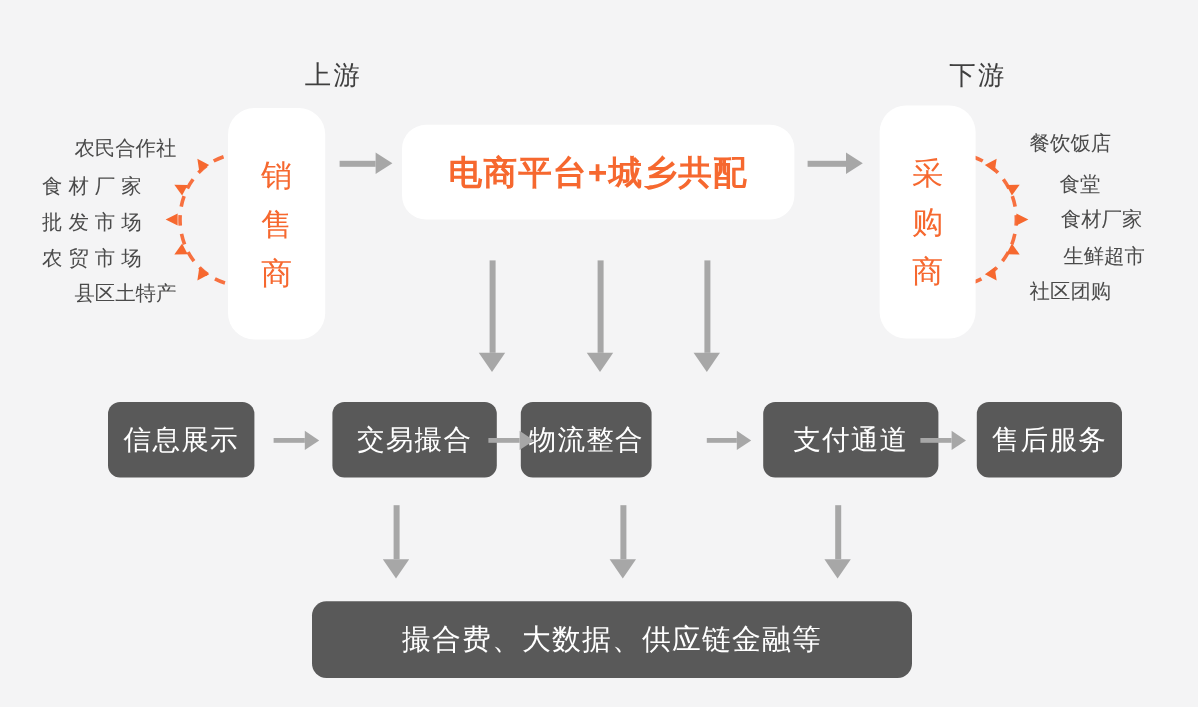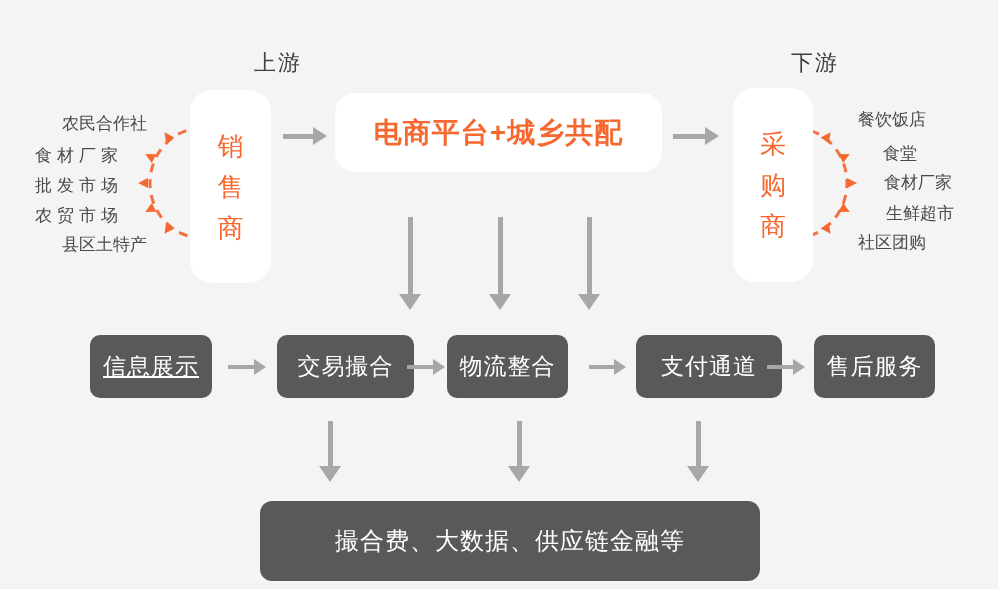--- a/index.html
+++ b/index.html
@@ -24,41 +24,41 @@
     position:absolute;font-size:22px;color:#3F3F3F;
     letter-spacing:2px;white-space:nowrap;margin-left:44px;
   }
   
   .vert-node{
     position:absolute;background:#FFFFFF;border-radius:22px;
     display:flex;flex-direction:column;align-items:center;justify-content:center;
     gap:15px;color:var(--accent-orange);font-size:26px;line-height:1;
   }
   .platform-node{
-    position:absolute;left:335px;top:93px;width:327px;height:79px;
+    position:absolute;left:335px;top:104px;width:327px;height:79px;
     background:#FFFFFF;border-radius:20px;
     display:flex;align-items:center;justify-content:center;
     color:var(--accent-orange);font-size:28px;font-weight:bold;
     letter-spacing:1px;white-space:nowrap;
   }
   
   .side-item{
     position:absolute;font-size:17px;color:var(--text-dark);
     white-space:nowrap;line-height:1;
   }
   .spaced{letter-spacing:5px;}
   
   .step-box{
     position:absolute;top:335px;height:63px;
     background:var(--dark-box);border-radius:10px;color:#FFFFFF;
     display:flex;align-items:center;justify-content:center;
     font-size:23px;letter-spacing:1px;white-space:nowrap;
   }
   .revenue-box{
-    position:absolute;left:260px;top:501px;width:500px;height:80px;
+    position:absolute;left:260px;top:501px;width:500px;height:64px;
     background:var(--dark-box);border-radius:12px;color:#FFFFFF;
     display:flex;align-items:center;justify-content:center;
     font-size:24px;letter-spacing:1px;white-space:nowrap;
   }
   
   .arrow-h{position:absolute;display:flex;align-items:center;}
   .arrow-h .shaft{flex:1;height:5px;background:var(--arrow-gray);}
   .arrow-h .head{
     width:0;height:0;
     border-top:9px solid transparent;border-bottom:9px solid transparent;
@@ -147,23 +147,23 @@
   </div>
   <div class="arrow-down" style="left:489px;top:217px;width:22px;height:93px;">
     <i class="shaft"></i>
       <i class="head"></i>
   </div>
   <div class="arrow-down" style="left:578px;top:217px;width:22px;height:93px;">
     <i class="shaft"></i>
       <i class="head"></i>
   </div>
 
-  <div class="step-box" style="left:90px;width:122px;text-decoration:underline;">信息展示</div>
+  <div class="step-box" style="left:90px;width:122px;">信息展示</div>
   <div class="step-box" style="left:277px;width:137px;">交易撮合</div>
-  <div class="step-box" style="left:447px;width:121px;text-align:center;">物流整合</div>
+  <div class="step-box" style="left:434px;width:109px;text-align:center;">物流整合</div>
   <div class="step-box" style="left:636px;width:146px;">支付通道</div>
   <div class="step-box" style="left:814px;width:121px;">售后服务</div>
 
   <div class="arrow-h arrow-sm" style="left:228px;top:359px;width:38px;height:16px;">
     <i class="shaft"></i>
       <i class="head"></i>
   </div>
   <div class="arrow-h arrow-sm" style="left:407px;top:359px;width:38px;height:16px;">
     <i class="shaft"></i>
       <i class="head"></i>

